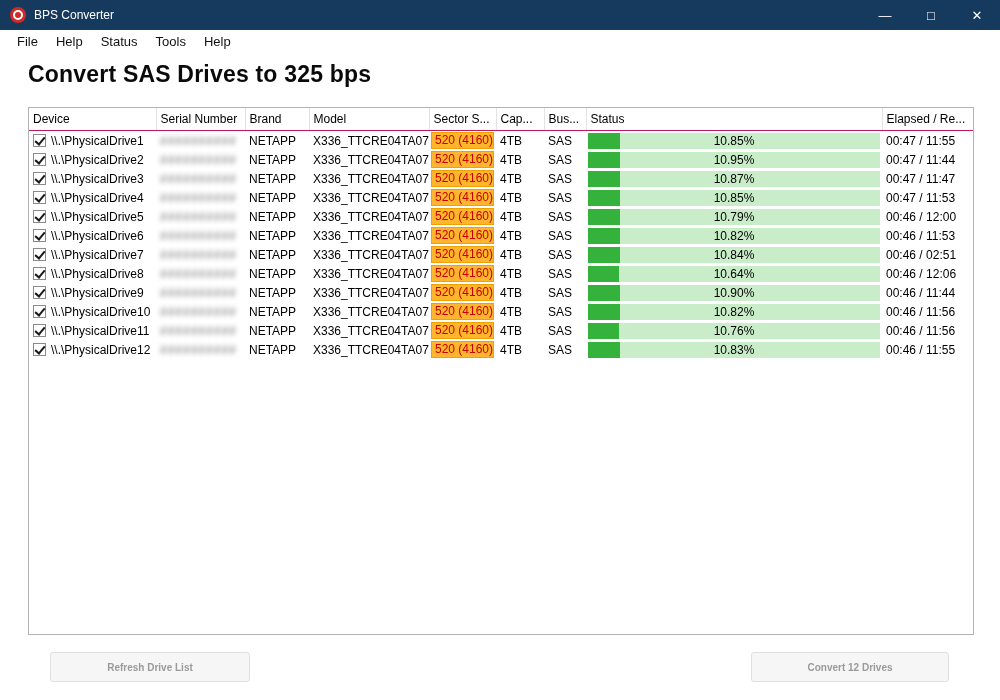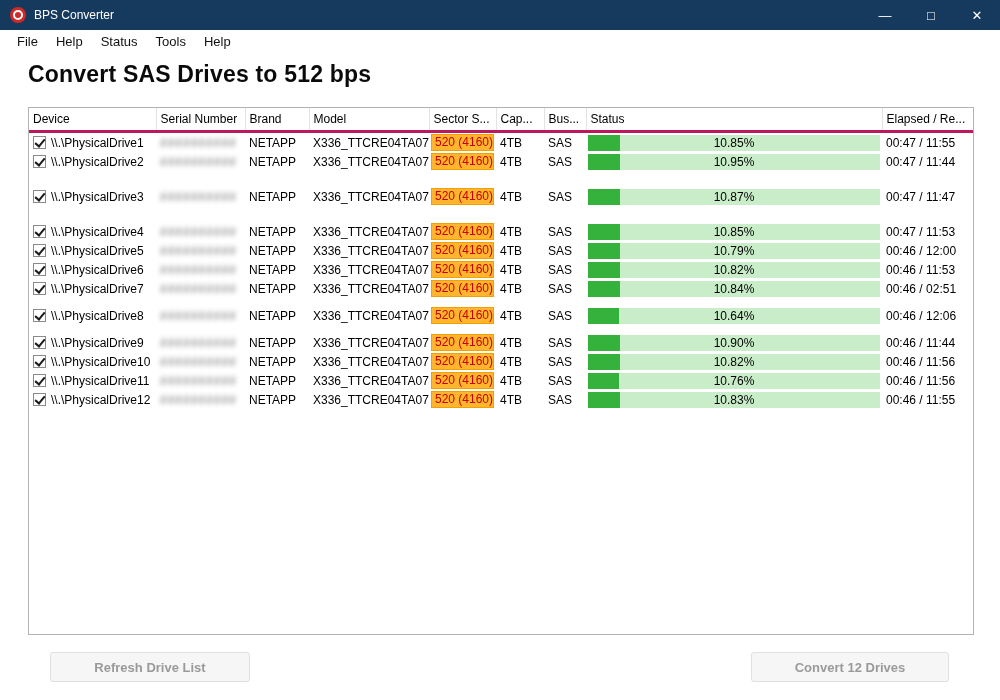--- a/index.html
+++ b/index.html
@@ -40,21 +40,21 @@
   }
   
   .table-wrap{
     position:absolute;left:28px;top:107px;width:946px;height:528px;
     border:1px solid #b3b3b3;background:#fff;overflow:hidden;box-sizing:border-box;
   }
   table{border-collapse:collapse;table-layout:fixed;width:944px;font-size:12px;}
   th{
     height:22px;font-weight:normal;text-align:left;padding:0 4px;
     border-right:1px solid var(--header_border,#e3e3e3);
-    border-bottom:3px solid #be185d;color:#000;
+    border-bottom:1px solid #be185d;color:#000;
     overflow:hidden;white-space:nowrap;background:#fff;
   }
   th:last-child{border-right:none;}
   td{
     height:19px;padding:0 4px;overflow:hidden;white-space:nowrap;
     color:#000;vertical-align:middle;
   }
   .cb{
     width:13px;height:13px;border:1px solid #8a8a8a;background:#fff;
     display:inline-block;position:relative;vertical-align:-2px;margin-right:5px;box-sizing:border-box;
@@ -75,21 +75,21 @@
   }
   .progress-fill{position:absolute;left:0;top:0;bottom:0;background:var(--progress_fill,#35b23c);}
   .progress-label{
     position:absolute;left:0;right:0;top:0;bottom:0;text-align:center;
     line-height:16px;font-size:12px;color:#000;
   }
   
   .footer-btn{
     position:absolute;height:30px;border-radius:3px;
     background:var(--button_bg,#f6f6f6);border:1px solid var(--button_border,#e0e0e0);
-    color:var(--button_text,#9a9a9a);font-weight:bold;font-size:13px;font-family:inherit;cursor:default;
+    color:var(--button_text,#9a9a9a);font-weight:bold;font-size:10px;font-family:inherit;cursor:default;
   }
   .btn-refresh{left:50px;top:652px;width:200px;}
   .btn-convert{left:751px;top:652px;width:198px;}
 </style>
 </head>
 <body>
 
 <div class="titlebar">
   <span class="app-icon"></span>
   <span class="win-title">BPS Converter</span>
@@ -101,21 +101,21 @@
 </div>
 
 <div class="menubar">
     <span class="menu-item">File</span>
     <span class="menu-item">Help</span>
     <span class="menu-item">Status</span>
     <span class="menu-item">Tools</span>
     <span class="menu-item">Help</span>
   </div>
 
-<h1 class="page-title">Convert SAS Drives to 512 bps</h1>
+<h1 class="page-title">Convert SAS Drives to 325 bps</h1>
 
 <div class="table-wrap">
   <table>
     <colgroup>
       <col style="width:127px">
         <col style="width:89px">
         <col style="width:64px">
       <col style="width:120px">
         <col style="width:67px">
         <col style="width:48px">
@@ -176,21 +176,21 @@
         <tr>
           <td><span class="cb checked"></span><span>\\.\PhysicalDrive3</span></td>
           <td><span class="serial">##########</span></td>
           <td>NETAPP</td>
           <td>X336_TTCRE04TA07</td>
           <td style="padding: 0px 2px;">
             <span class="sector-hl">520 (4160)</span>
           </td>
           <td>4TB</td>
           <td>SAS</td>
-          <td style="padding: 16px 2px; margin-top: 40px;">
+          <td style="padding: 0px 2px; margin-top: 40px;">
             <div class="progress">
               <div class="progress-fill" style="width: 10.87%;"></div>
               <div class="progress-label">10.87%</div>
             </div>
           </td>
           <td>00:47 / 11:47</td>
         </tr>
         <tr>
           <td><span class="cb checked"></span><span>\\.\PhysicalDrive4</span></td>
           <td><span class="serial">##########</span></td>
@@ -266,21 +266,21 @@
         <tr>
           <td><span class="cb checked"></span><span>\\.\PhysicalDrive8</span></td>
           <td><span class="serial">##########</span></td>
           <td>NETAPP</td>
           <td>X336_TTCRE04TA07</td>
           <td style="padding: 0px 2px;">
             <span class="sector-hl">520 (4160)</span>
           </td>
           <td>4TB</td>
           <td>SAS</td>
-          <td style="padding: 8px 2px;">
+          <td style="padding: 0px 2px;">
             <div class="progress">
               <div class="progress-fill" style="width: 10.64%;"></div>
               <div class="progress-label">10.64%</div>
             </div>
           </td>
           <td>00:46 / 12:06</td>
         </tr>
         <tr>
           <td><span class="cb checked"></span><span>\\.\PhysicalDrive9</span></td>
           <td><span class="serial">##########</span></td>

